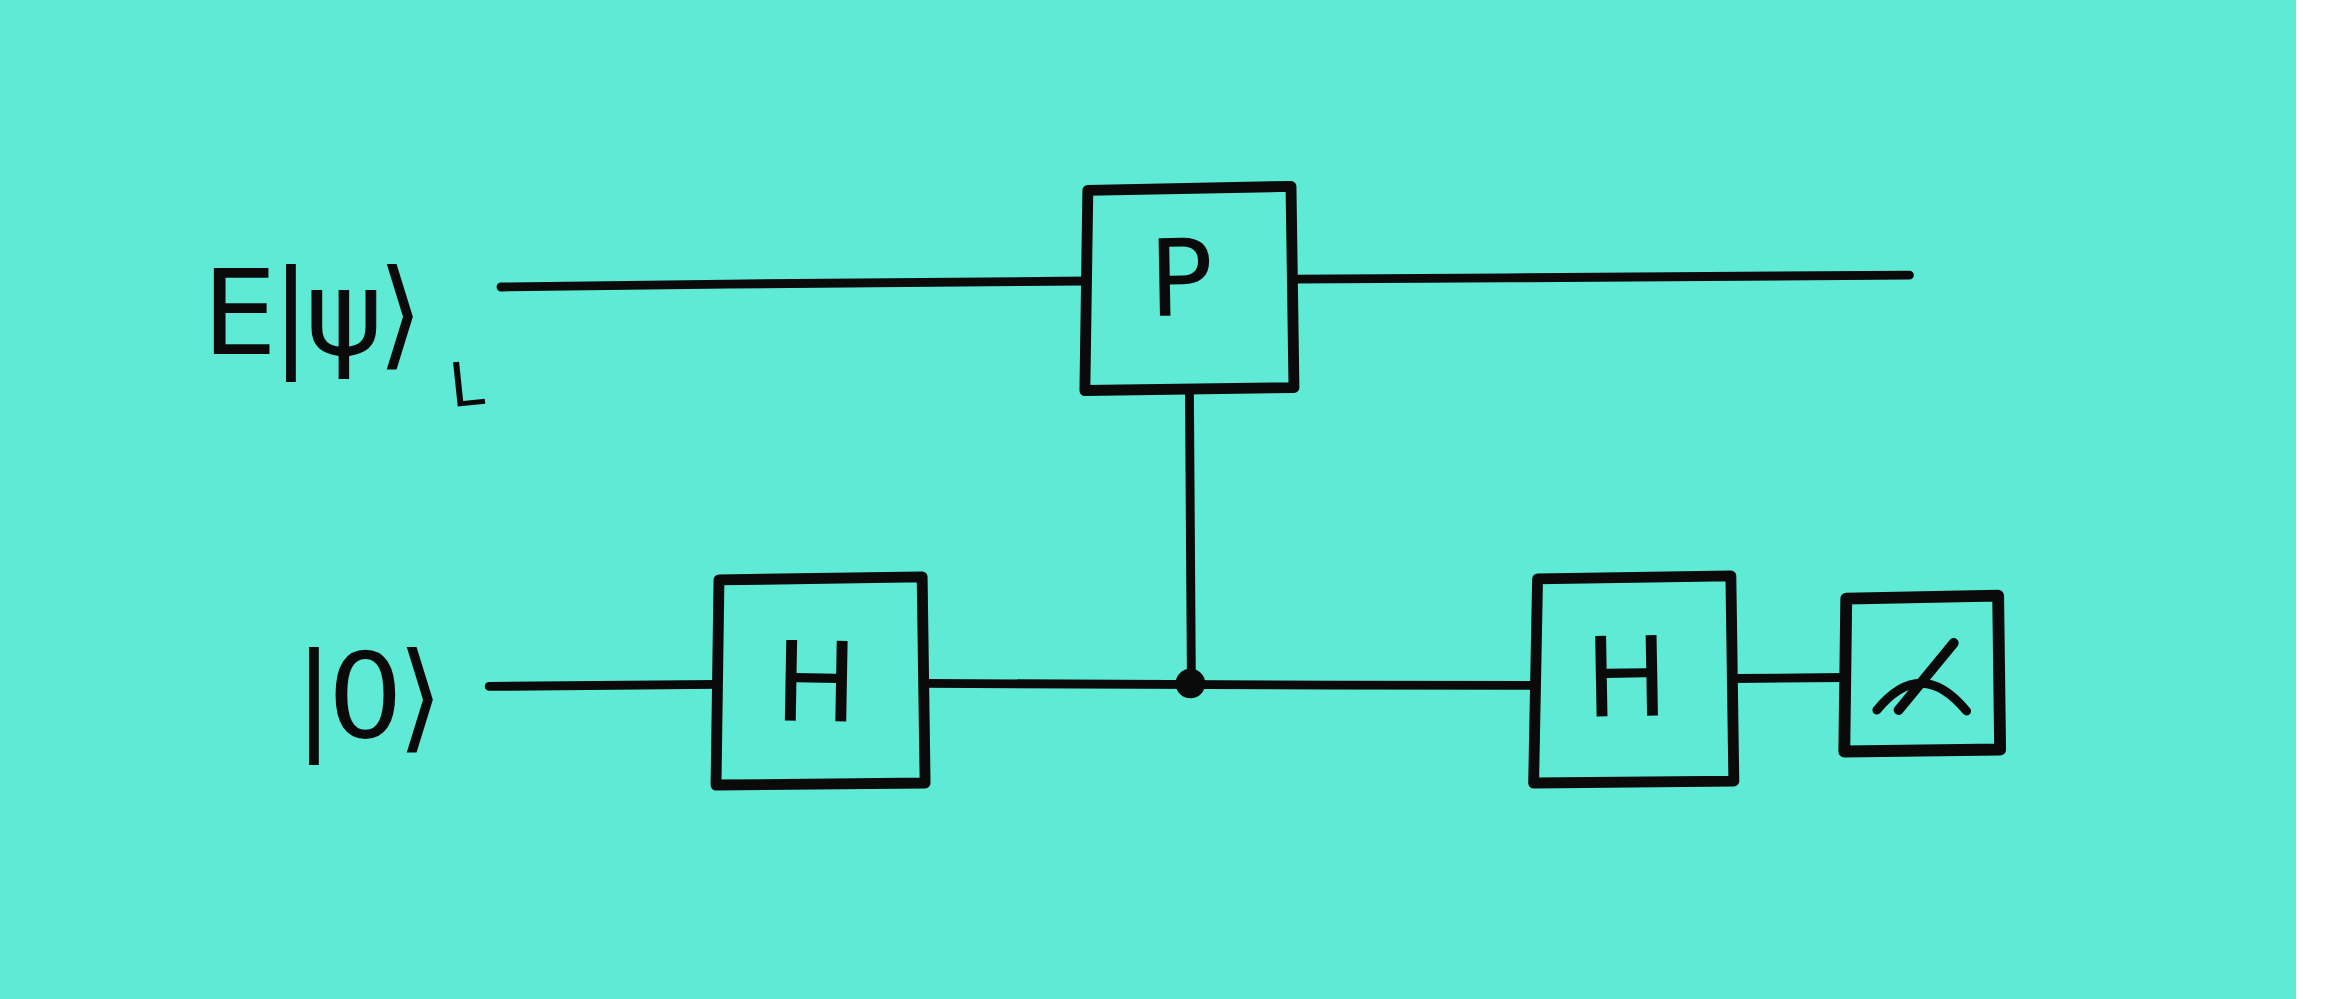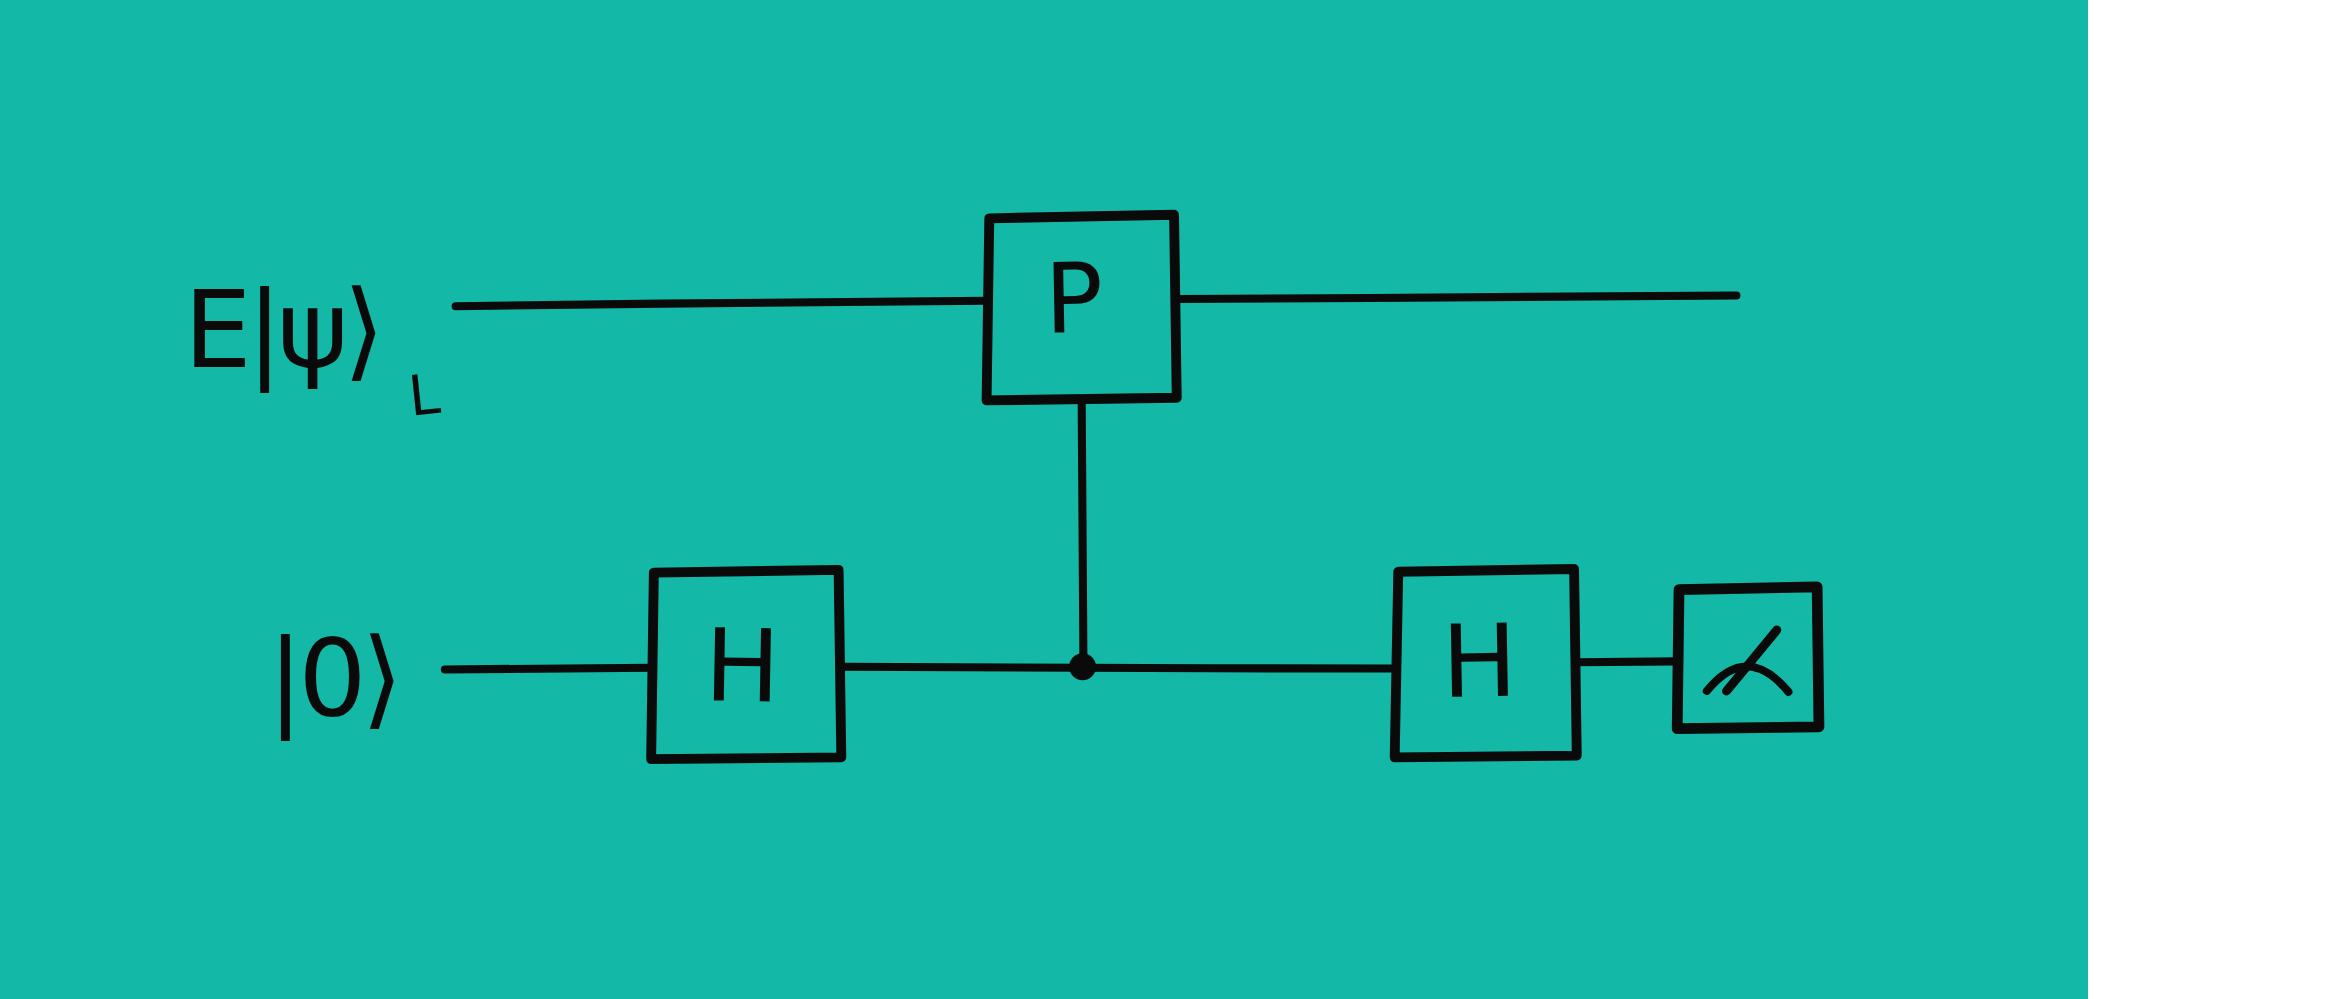--- a/index.html
+++ b/index.html
@@ -2,23 +2,23 @@
 <html><head>
 <meta charset="utf-8">
 <style>
   html, body {
     margin: 0;
     padding: 0;
     background: #ffffff;
   }
   .stage {
     position: relative;
-    width: 2088px;
+    width: 2296px;
     height: 999px;
-    background: #14b8a6;
+    background: #5eead4;
     overflow: hidden;
   }
   svg.circuit {
     display: block;
     width: 100%;
     height: 100%;
   }
   .stroke {
     fill: none;
     stroke: #0a0a0a;

